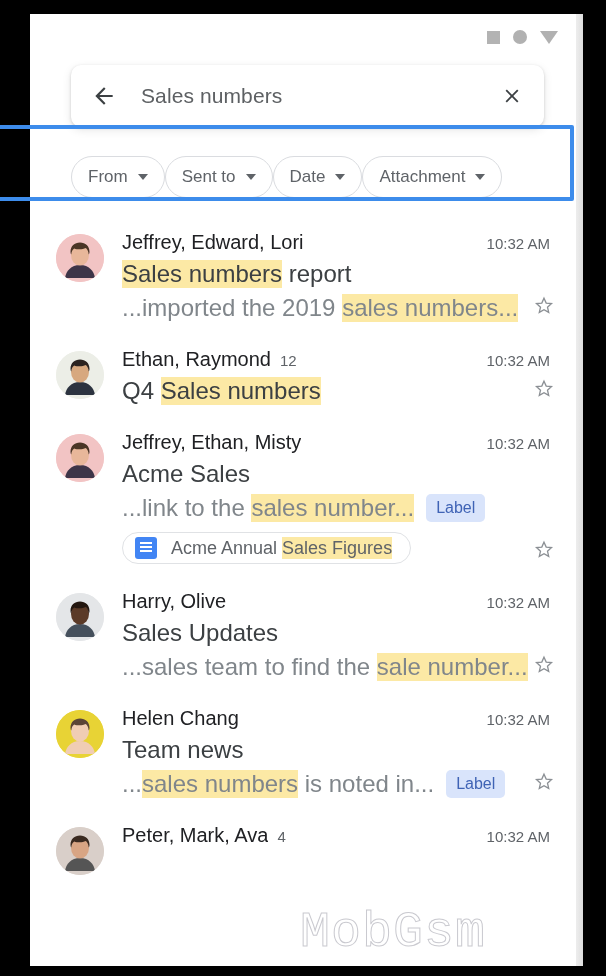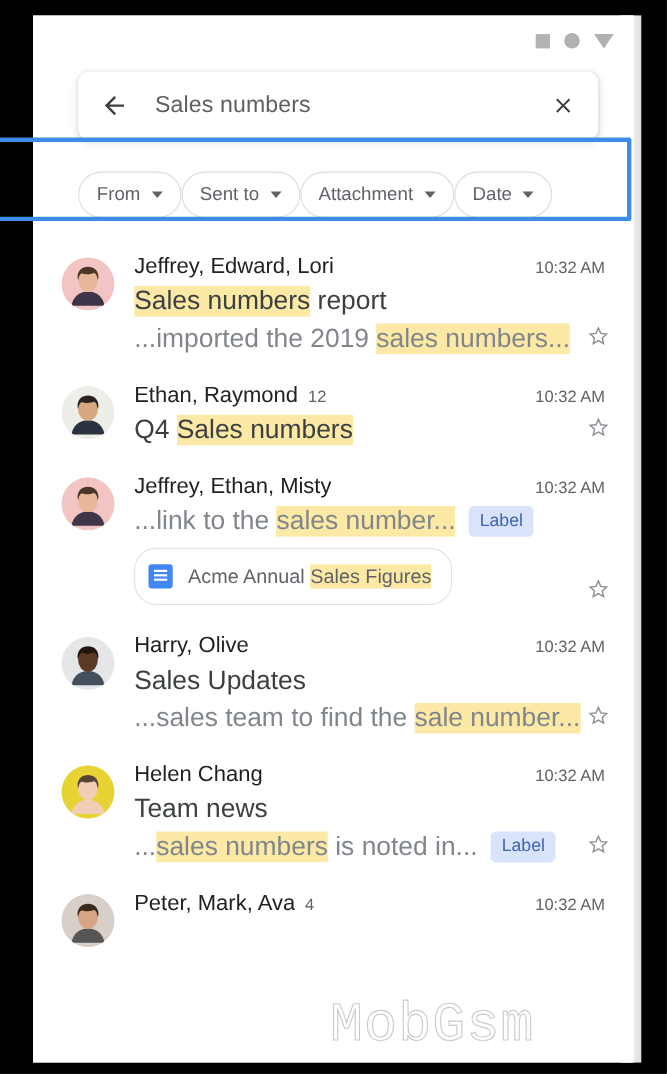--- a/index.html
+++ b/index.html
@@ -245,21 +245,21 @@
     cursor: pointer;
   }
 
   
   .attach-chip {
     margin-top: 10px;
     display: inline-flex;
     align-items: center;
     border: 1px solid #e0e2e5;
     border-radius: 20px;
-    height: 52px;
+    height: 32px;
     padding: 0 18px 0 12px;
     background: #ffffff;
     cursor: pointer;
   }
   .docs-icon {
     width: 22px; height: 22px;
     background: #4285f4;
     border-radius: 3px;
     flex: 0 0 auto;
     position: relative;
@@ -325,25 +325,25 @@
     <div id="filter-row">
       <div class="chip">
         <span class="chip-label">From</span>
         <span class="caret"></span>
       </div>
       <div class="chip">
         <span class="chip-label">Sent to</span>
         <span class="caret"></span>
       </div>
       <div class="chip">
+        <span class="chip-label">Date</span>
+        <span class="caret"></span>
+      </div>
+      <div class="chip">
         <span class="chip-label">Attachment</span>
-        <span class="caret"></span>
-      </div>
-      <div class="chip">
-        <span class="chip-label">Date</span>
         <span class="caret"></span>
       </div>
     </div>
 
     <div id="mail-list">
         <div class="mail-row">
           <div class="avatar" style="background: rgb(242, 196, 196);"><svg width="48" height="48" viewBox="0 0 48 48">
               <circle cx="24" cy="24" r="24" fill="#f2c4c4"></circle>
               <path d="M24 31c9 0 14 6 15 13H9c1-7 6-13 15-13z" fill="#3e3548"></path>
               <ellipse cx="24" cy="21" rx="9" ry="10.5" fill="#e8b79a"></ellipse>
@@ -385,21 +385,21 @@
         <div class="mail-row">
           <div class="avatar" style="background: rgb(242, 196, 196);"><svg width="48" height="48" viewBox="0 0 48 48">
               <circle cx="24" cy="24" r="24" fill="#f2c4c4"></circle>
               <path d="M24 31c9 0 14 6 15 13H9c1-7 6-13 15-13z" fill="#3e3548"></path>
               <ellipse cx="24" cy="21" rx="9" ry="10.5" fill="#e8b79a"></ellipse>
               <path d="M14.5 18c0-6 4-9.5 9.5-9.5S33.5 12 33.5 18c0 1-.4 2-.8 2.4-.3-3.6-1.6-5.6-3.2-6.4-2.4 1.6-8.2 1.8-11.2.4-1.8 1-2.8 3-3 6-.5-.5-.8-1.4-.8-2.4z" fill="#4a3526"></path>
             </svg></div>
           <div class="mail-body"><div class="line-top">
               <span class="senders">Jeffrey, Ethan, Misty</span>
               <span class="timestamp">10:32 AM</span>
-            </div><div class="snippet-line">
+            </div><div class="subject"><span>Acme Sales</span></div><div class="snippet-line">
               <span class="snippet"><span>...link to the </span><mark class="hl">sales number...</mark></span>
               <span class="label-badge">Label</span>
             </div><div class="attach-chip">
               <span class="docs-icon"></span>
               <span class="attach-name"><span>Acme Annual </span><mark class="hl">Sales Figures</mark></span>
             </div></div>
           <div class="star" style="bottom: 14px;"><svg width="24" height="24" viewBox="0 0 24 24">
               <path d="M12 4.2l2.2 4.9 5.3.5-4 3.6 1.2 5.2L12 15.7 7.3 18.4l1.2-5.2-4-3.6 5.3-.5z" fill="none" stroke="#8b8f94" stroke-width="1.3"></path>
             </svg></div>
         </div>

